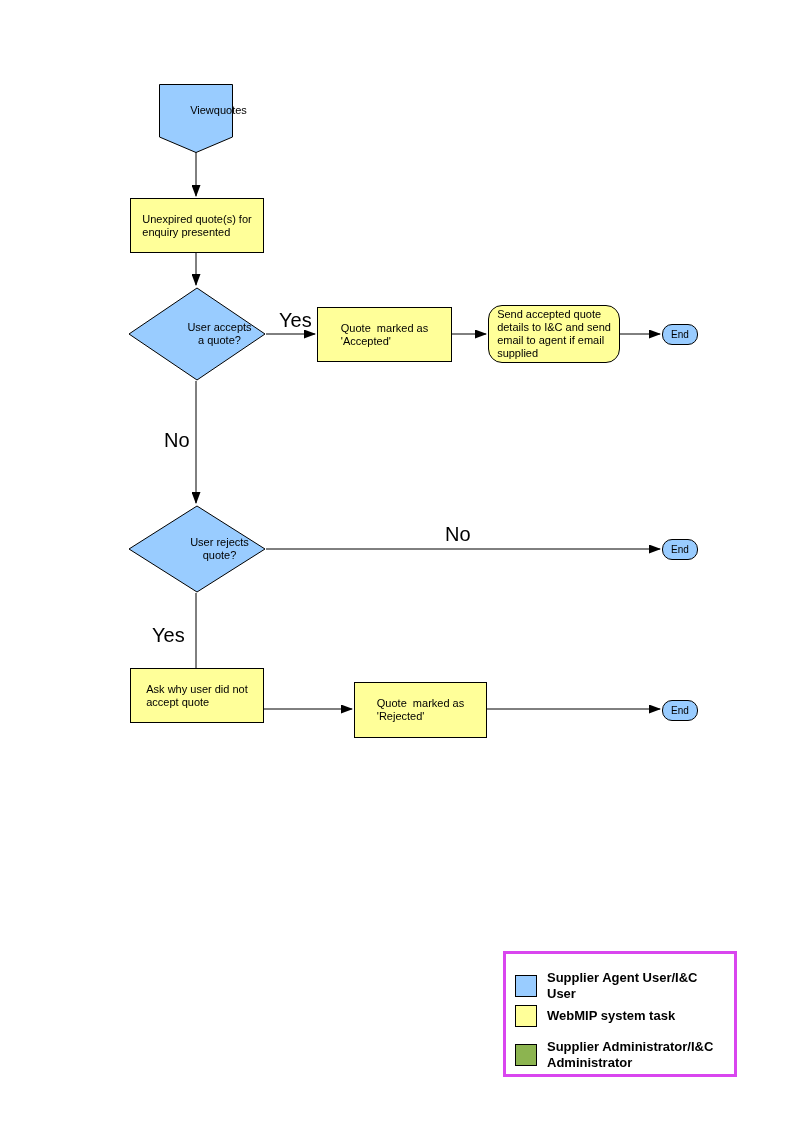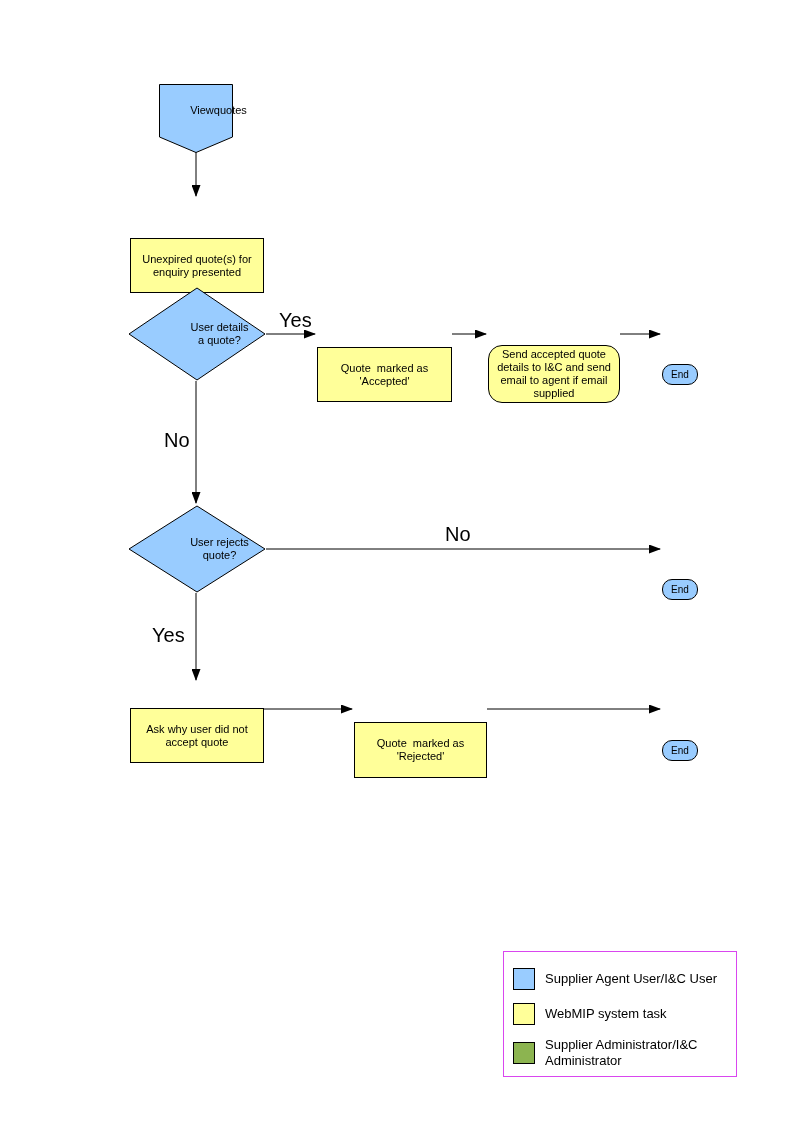--- a/index.html
+++ b/index.html
@@ -8,25 +8,24 @@
     width: 794px; height: 1123px;
     background: #ffffff;
     font-family: "Liberation Sans", sans-serif;
     color: #000;
     overflow: hidden;
   }
   .connectors { position: absolute; left: 0; top: 0; pointer-events: none; }
   .node {
     position: absolute;
     display: flex; align-items: center; justify-content: center;
-    text-align: center;
+    text-align: left;
     font-size: 11px; line-height: 13px;
     white-space: pre-wrap;
     box-sizing: border-box;
-    margin-top: 40px;
   }
   .process { border: 1px solid #000; }
   .end-node { border: 1px solid #000; border-radius: 10px; font-size: 10px; line-height: 11px; }
   .shape-node { position: absolute; }
   .shape-node svg { position: absolute; left: 0; top: 0; display: block; }
   .shape-label {
     position: absolute;
     display: flex; align-items: center; justify-content: center;
     text-align: center;
     font-size: 11px; line-height: 13px;
@@ -34,23 +33,24 @@
     padding-left: 45px;
   }
   .edge-label {
     position: absolute;
     font-size: 20px; line-height: 24px;
     white-space: nowrap;
     text-align: center;
   }
   .legend {
     position: absolute;
-    border: 1px solid #d946ef;
+    border: 3px solid #d946ef;
     box-sizing: border-box;
     background: #ffffff;
+    font-weight: bold;
   }
   .legend-row { position: absolute; left: 9px; display: flex; align-items: center; gap: 10px; }
   .swatch { width: 20px; height: 20px; border: 1px solid #000; flex: none; }
   .legend-label { font-size: 13px; line-height: 16px; max-width: 182px; }
 </style>
 </head>
 <body>
 
 <div class="canvas">
 
@@ -81,21 +81,21 @@
 
   <div class="node process" style="left: 130px; top: 198px; width: 134px; height: 55px; background-color: rgb(255, 255, 153);">
     <span>Unexpired quote(s) for
 enquiry presented</span>
   </div>
 
   <div class="shape-node" style="left:128px; top:287px; width:138px; height:94px;">
     <svg width="138" height="94" viewBox="0 0 138 94">
       <polygon points="69,1 137,47 69,93 1,47" stroke="#000" stroke-width="1" fill="#99CCFF"></polygon>
     </svg>
-    <div class="shape-label" style="left:0; top:0; right:0; bottom:0;">User details
+    <div class="shape-label" style="left:0; top:0; right:0; bottom:0;">User accepts
 a quote?</div>
   </div>
 
   <div class="node process" style="left: 317px; top: 307px; width: 135px; height: 55px; background-color: rgb(255, 255, 153);">
     <span>Quote  marked as
 'Accepted'</span>
   </div>
 
   <div class="node process" style="left: 488px; top: 305px; width: 132px; height: 58px; background-color: rgb(255, 255, 153); border-radius: 14px;">
     <span>Send accepted quote

